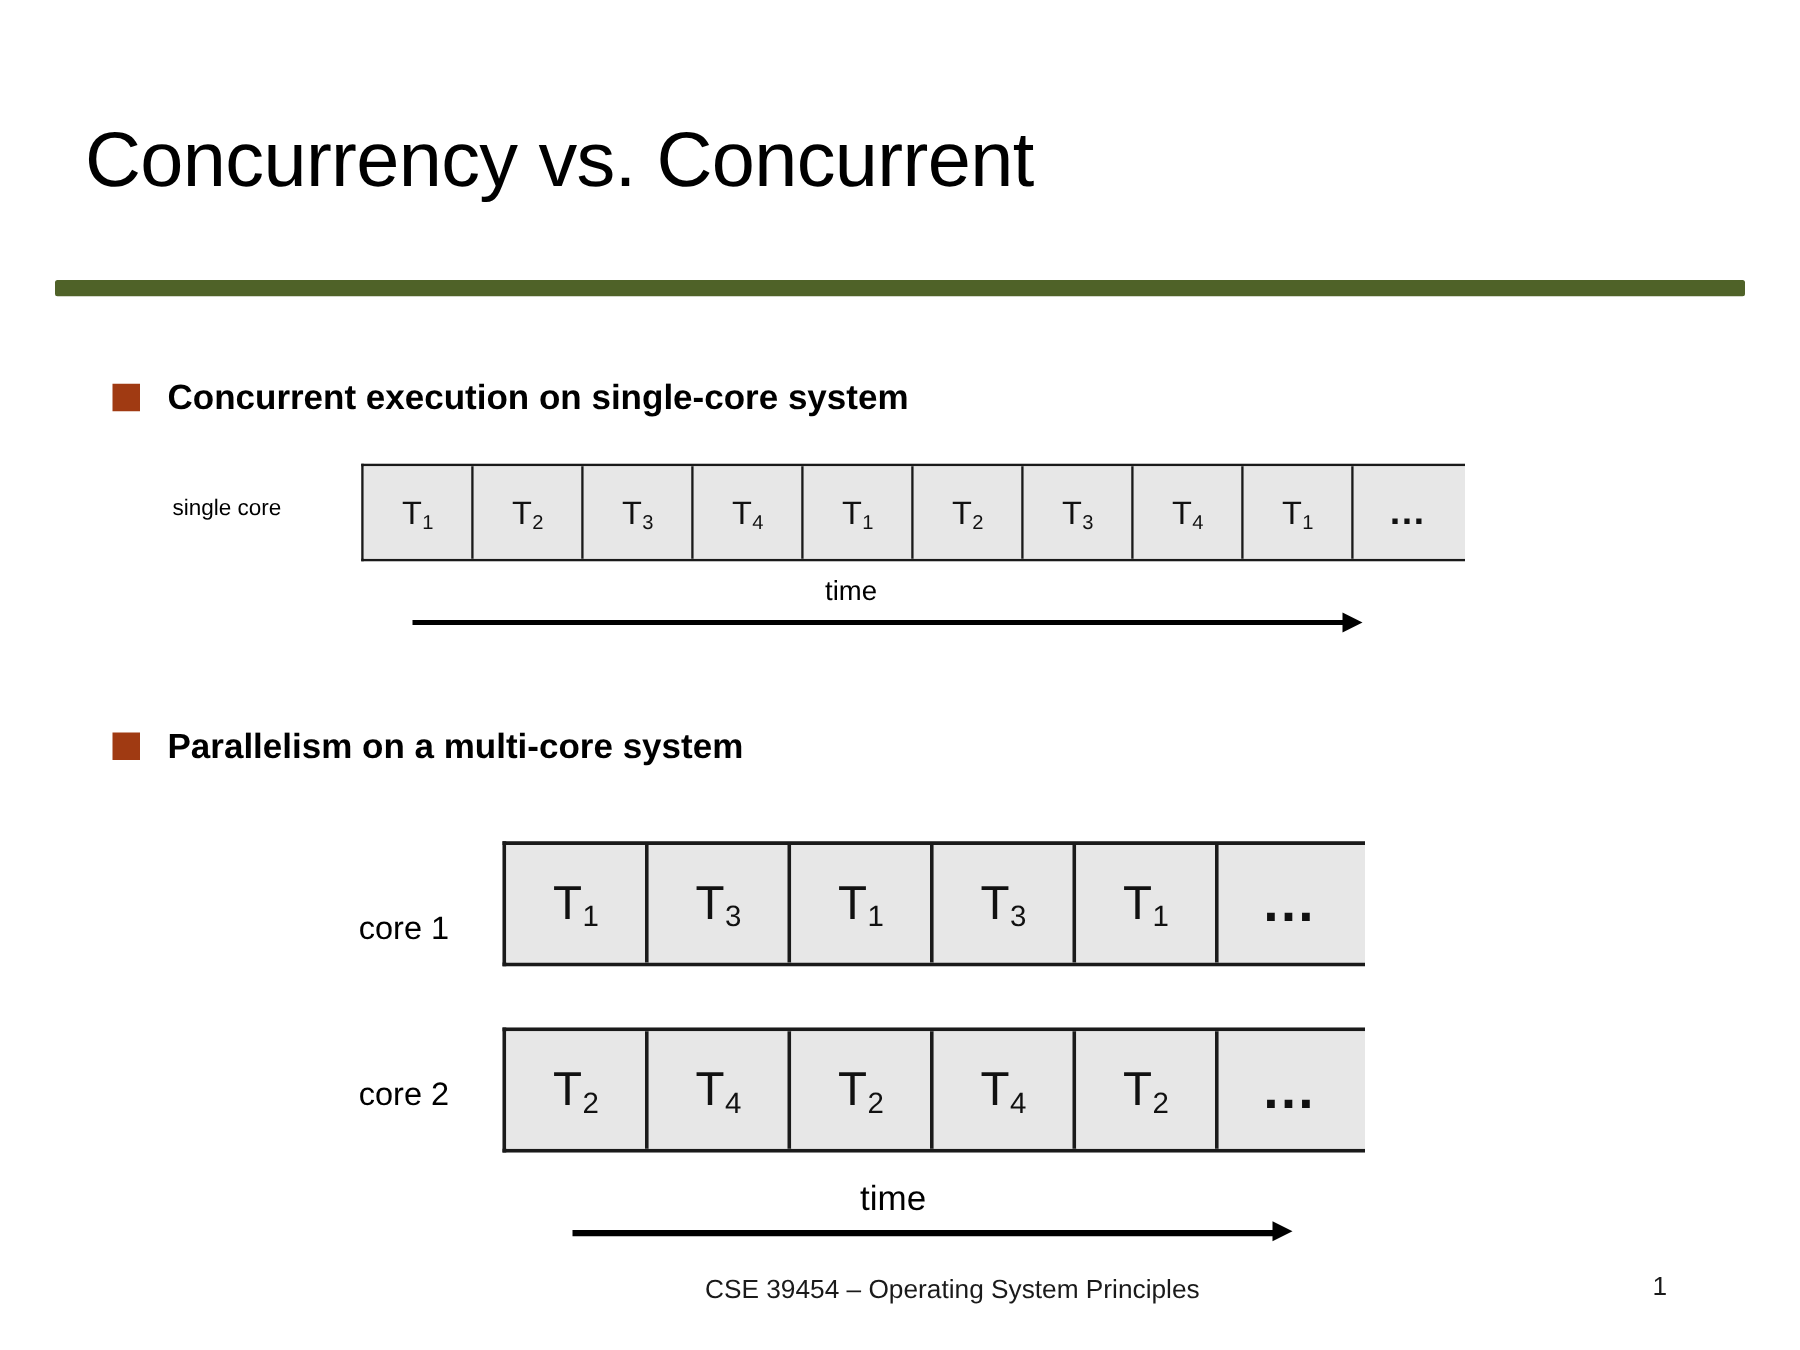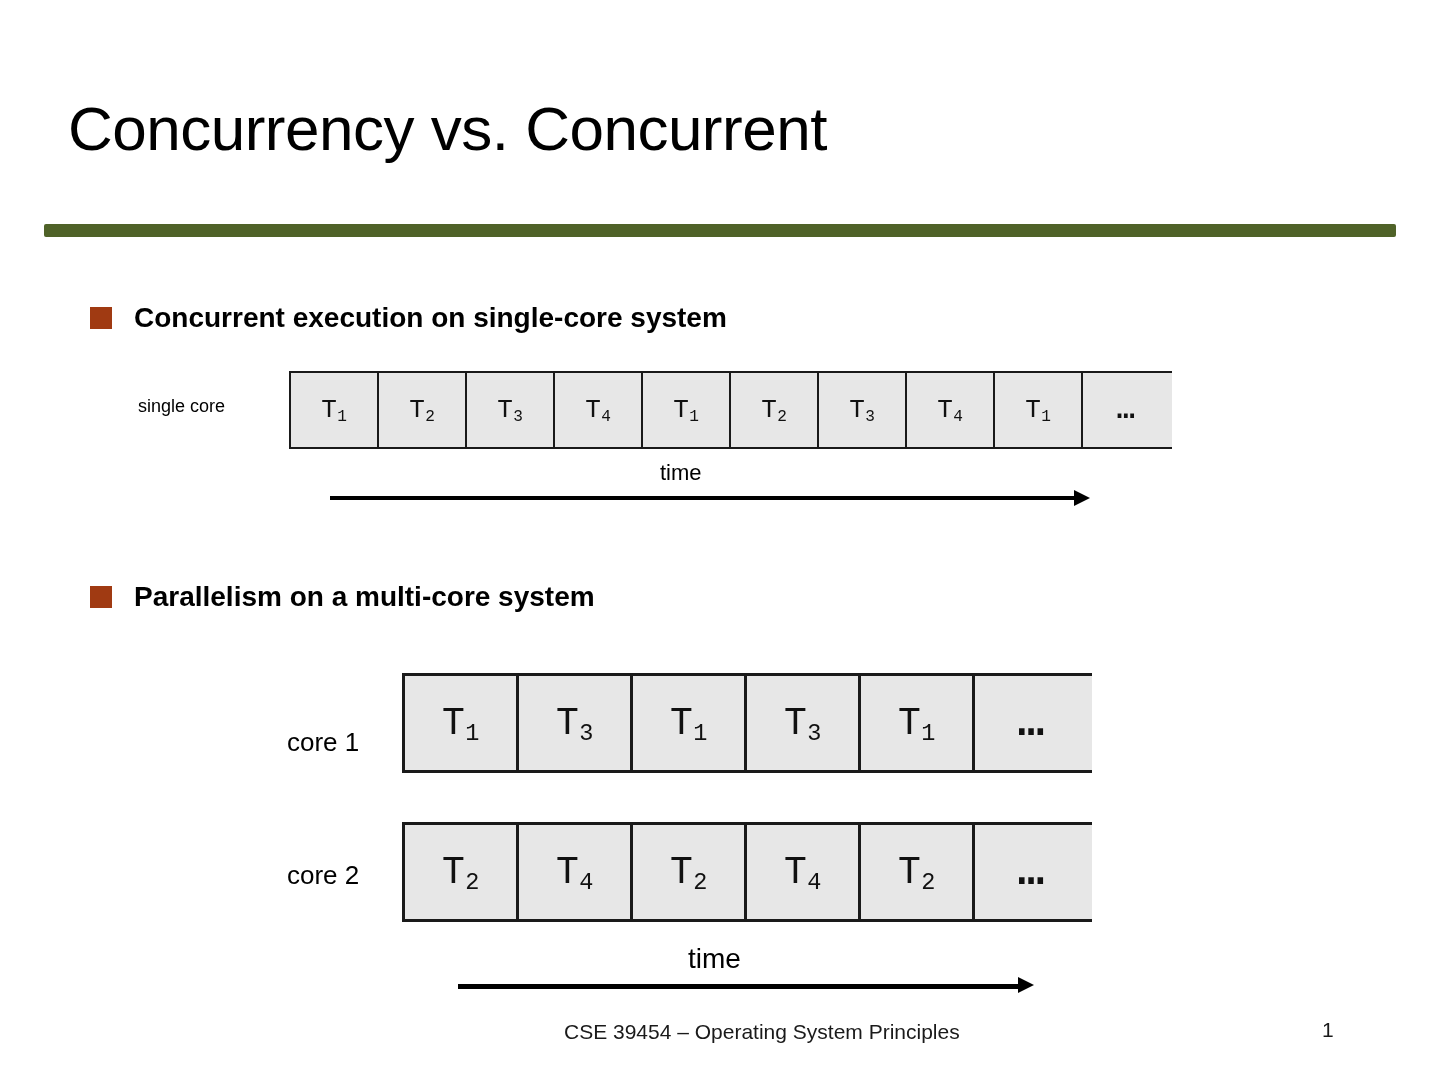--- a/index.html
+++ b/index.html
@@ -83,21 +83,20 @@
     justify-content: center;
     background: #E7E7E7;
     border-right: 2px solid #1a1a1a;
     color: #111;
     position: relative;
   }
   .cell:last-child { border-right: none; }
   .cell .tlabel {
     display: inline-block;
     white-space: nowrap;
-    font-family: Liberation Mono, monospace;
   }
   .cell .tlabel sub {
     font-size: 0.62em;
     vertical-align: baseline;
     position: relative;
     top: 0.26em;
     left: 0.02em;
   }
   .cell.ellipsis {
     letter-spacing: 0.12em;

